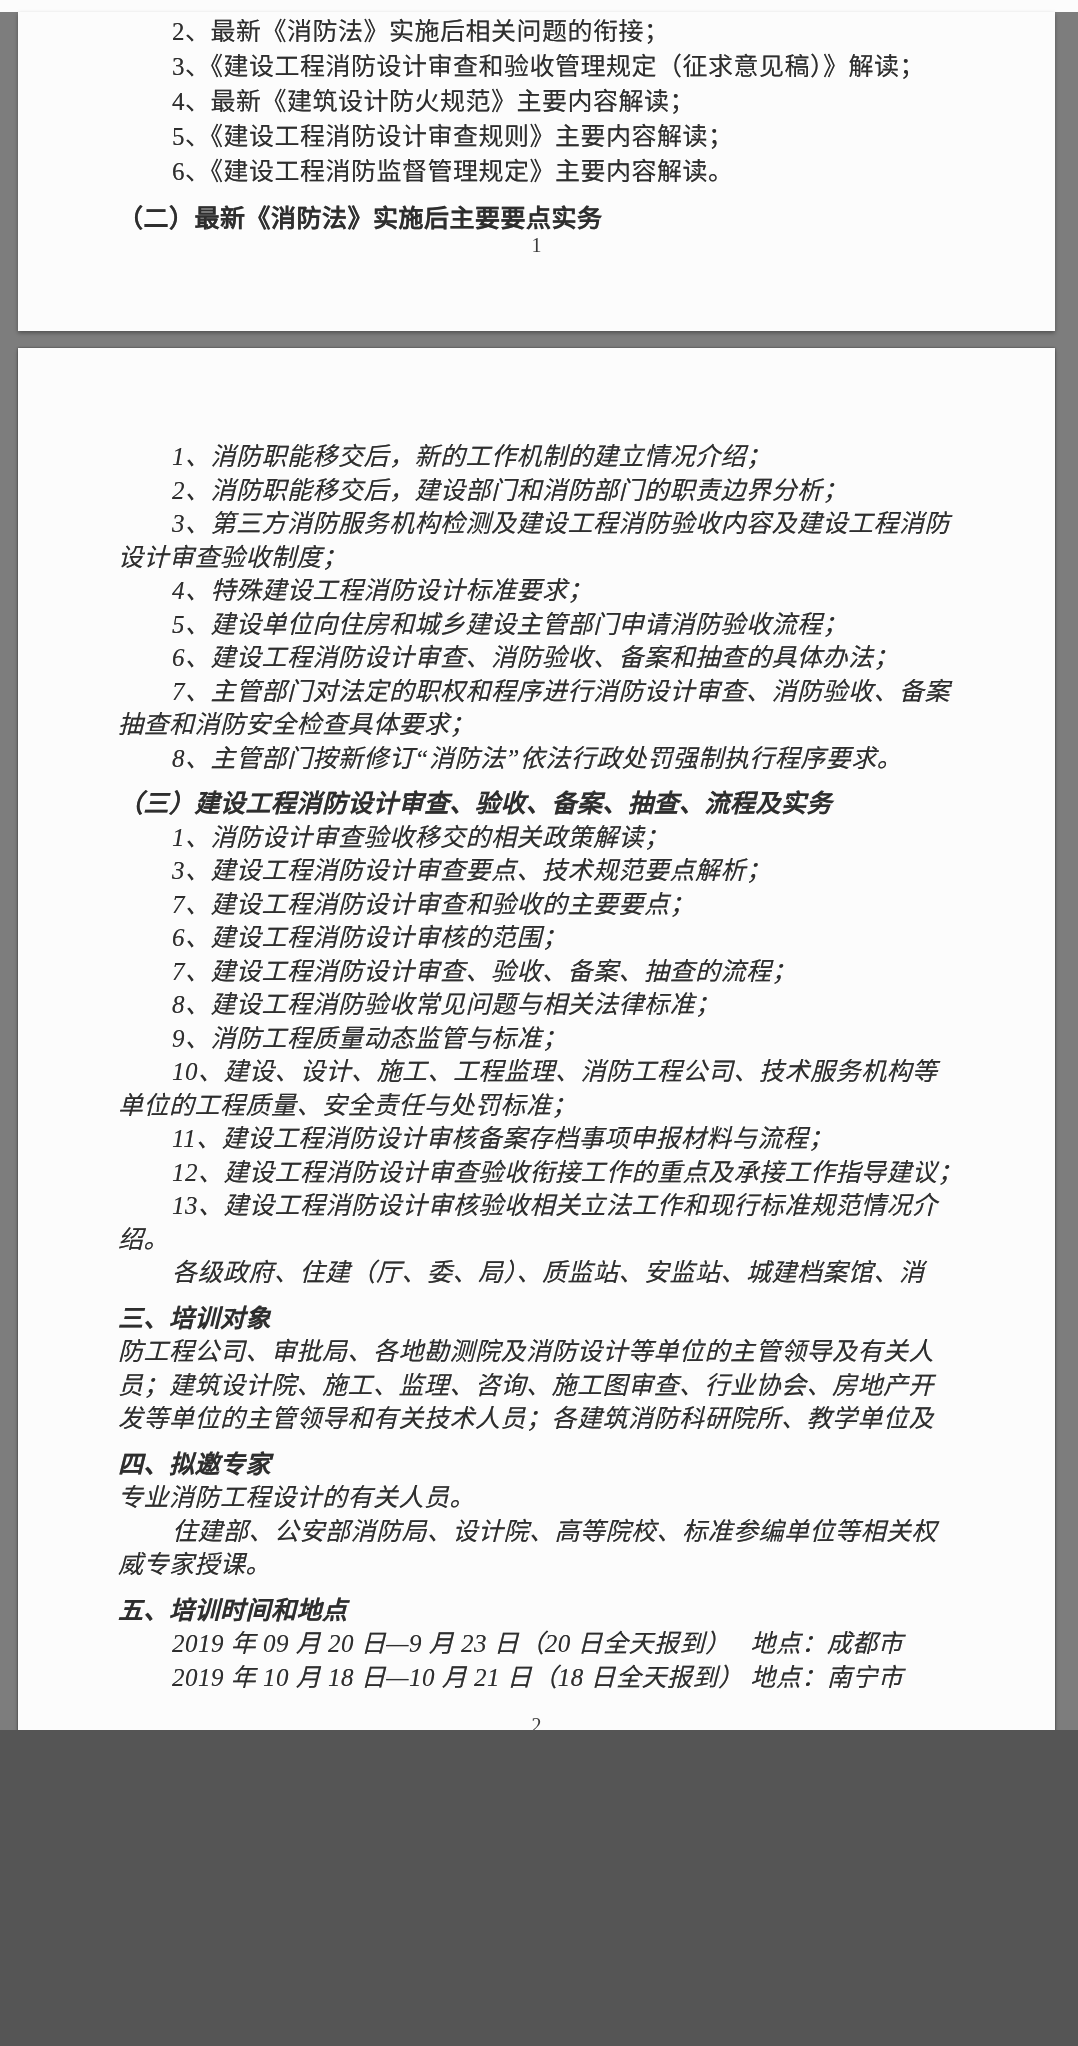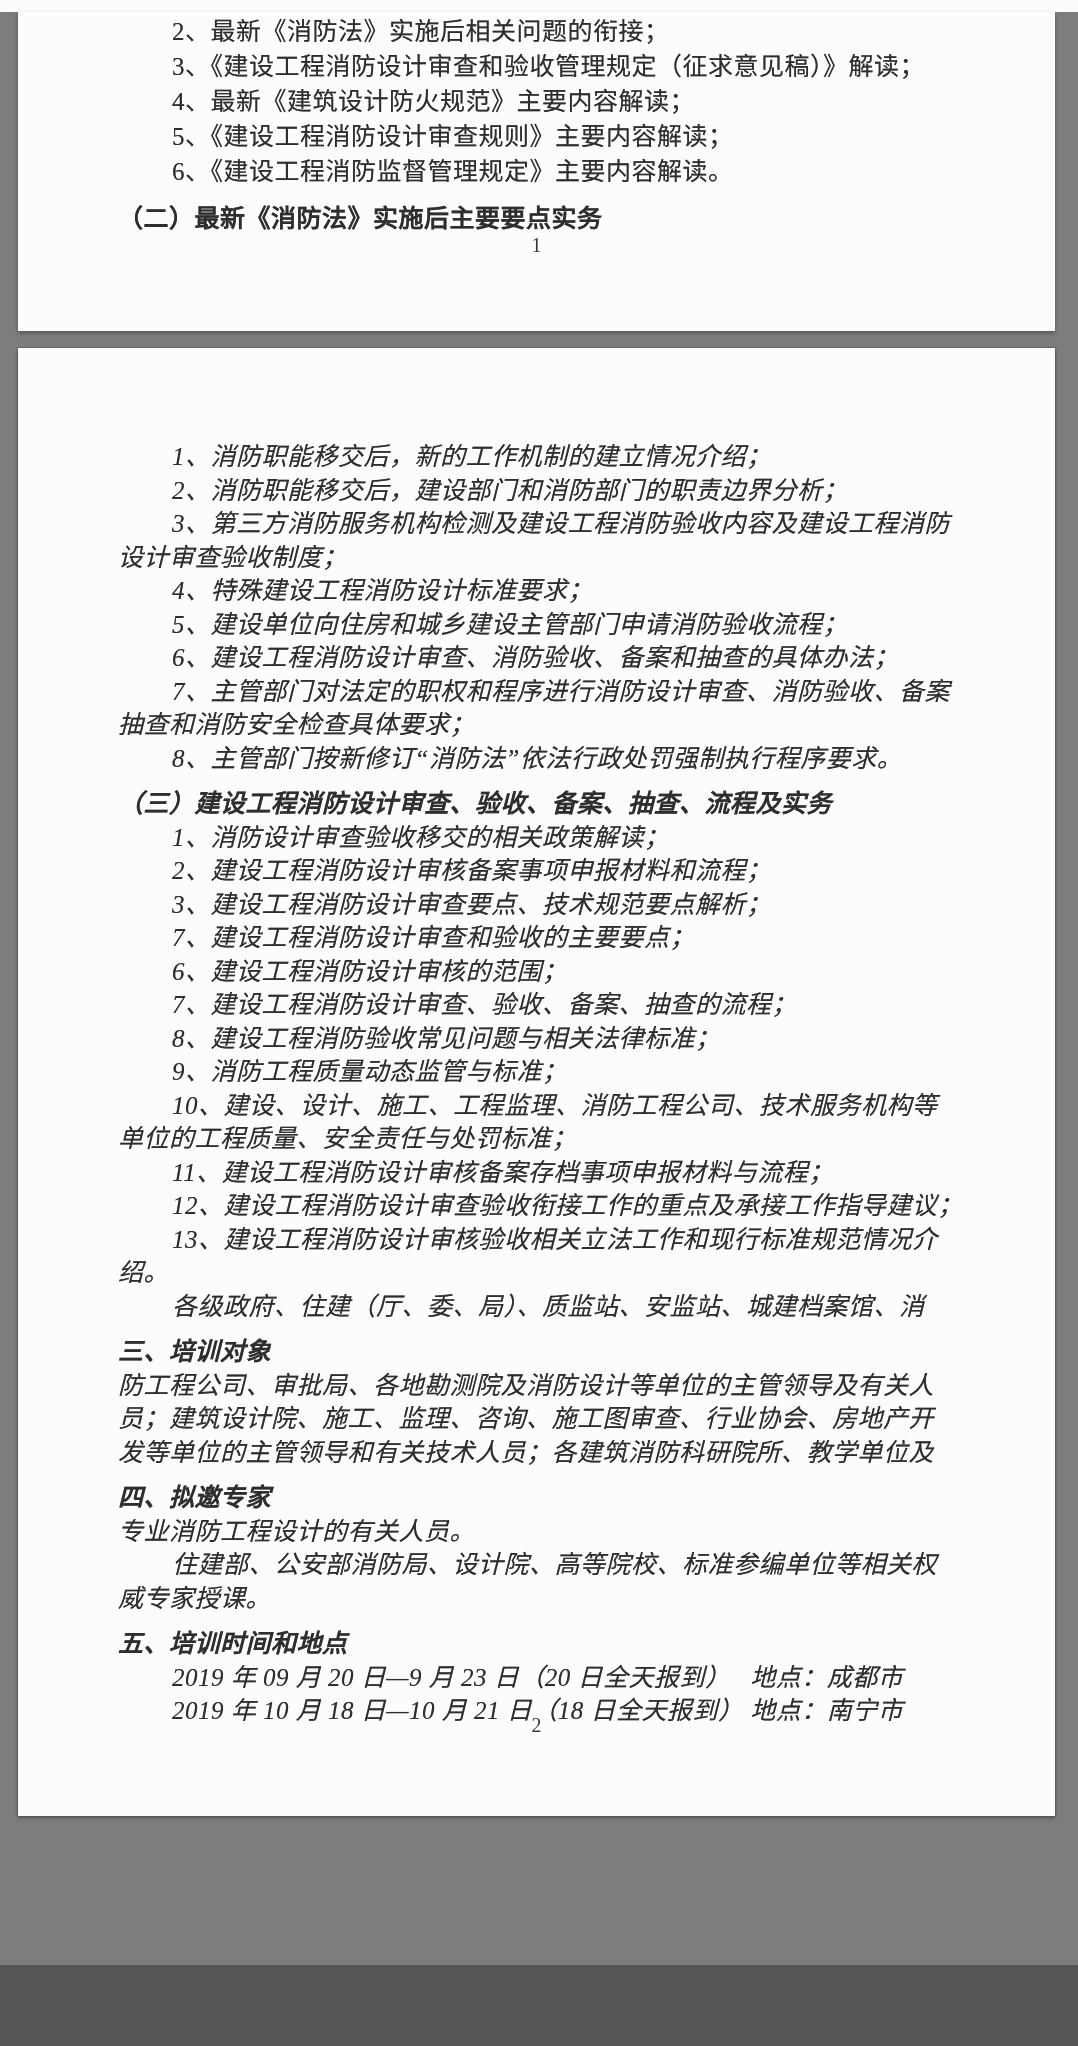--- a/index.html
+++ b/index.html
@@ -5,21 +5,21 @@
   :root{
     --bg:#7d7d7d;
     --page:#fcfcfc;
     --ink:#2e2e2e;
   }
   *{margin:0;padding:0;box-sizing:border-box;}
   html,body{background:#555;}
   body{font-family:"Liberation Serif","DejaVu Serif",serif;}
   .screen{
     position:relative;
-    width:1078px;height:1965px;
+    width:1078px;height:1730px;
     background:var(--bg);
     overflow:hidden;
     margin:0 auto;
   }
   .top-strip{
     position:absolute;left:0;top:0;
     width:1078px;height:12px;
     background:var(--page);
   }
   .page{
@@ -86,21 +86,20 @@
         <div class="line indent">3、第三方消防服务机构检测及建设工程消防验收内容及建设工程消防</div>
         <div class="line flush">设计审查验收制度；</div>
         <div class="line indent">4、特殊建设工程消防设计标准要求；</div>
         <div class="line indent">5、建设单位向住房和城乡建设主管部门申请消防验收流程；</div>
         <div class="line indent">6、建设工程消防设计审查、消防验收、备案和抽查的具体办法；</div>
         <div class="line indent">7、主管部门对法定的职权和程序进行消防设计审查、消防验收、备案</div>
         <div class="line flush">抽查和消防安全检查具体要求；</div>
         <div class="line indent">8、主管部门按新修订“消防法”依法行政处罚强制执行程序要求。</div>
         <div class="line heading">（三）建设工程消防设计审查、验收、备案、抽查、流程及实务</div>
         <div class="line indent">1、消防设计审查验收移交的相关政策解读；</div>
-        <div class="line indent">2、建设工程消防设计审核备案事项申报材料和流程；</div>
         <div class="line indent">3、建设工程消防设计审查要点、技术规范要点解析；</div>
         <div class="line indent">7、建设工程消防设计审查和验收的主要要点；</div>
         <div class="line indent">6、建设工程消防设计审核的范围；</div>
         <div class="line indent">7、建设工程消防设计审查、验收、备案、抽查的流程；</div>
         <div class="line indent">8、建设工程消防验收常见问题与相关法律标准；</div>
         <div class="line indent">9、消防工程质量动态监管与标准；</div>
         <div class="line indent">10、建设、设计、施工、工程监理、消防工程公司、技术服务机构等</div>
         <div class="line flush">单位的工程质量、安全责任与处罚标准；</div>
         <div class="line indent">11、建设工程消防设计审核备案存档事项申报材料与流程；</div>
         <div class="line indent">12、建设工程消防设计审查验收衔接工作的重点及承接工作指导建议；</div>

